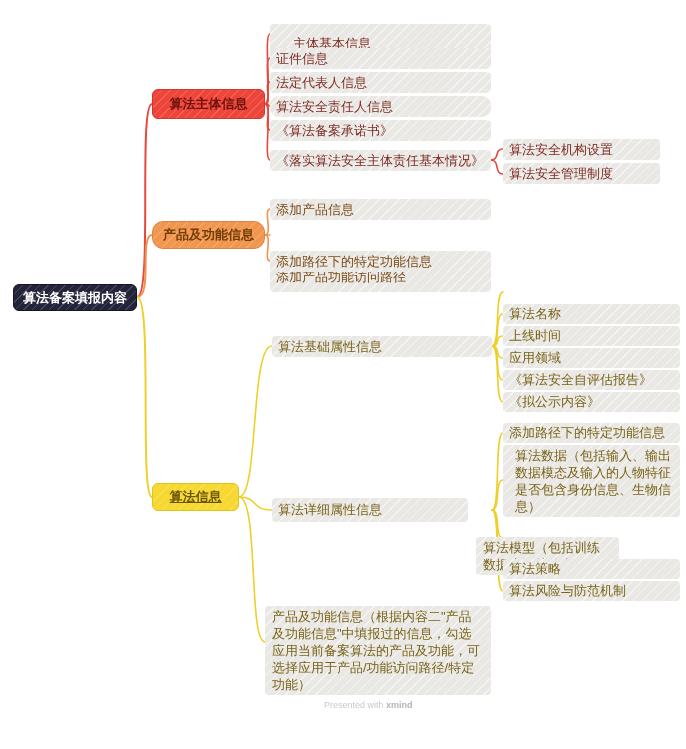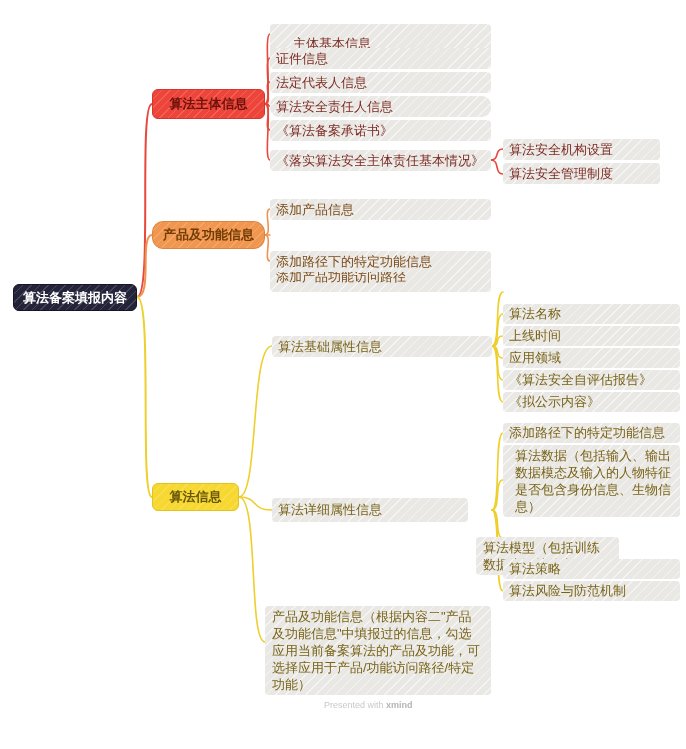--- a/index.html
+++ b/index.html
@@ -18,21 +18,21 @@
   .topic{
     border-radius:6px;
     font-size:13px;font-weight:bold;
     display:flex;align-items:center;justify-content:center;
     white-space:nowrap;
     background-image:repeating-linear-gradient(135deg,rgba(255,255,255,.16) 0 1px,transparent 1px 6px);
   }
   .topic.root-n{background-color:#23233a;color:#ffffff;border:1.5px solid #151526;}
   .topic.red-n{background-color:#ee453a;color:#6e130a;border:1.5px solid #d5362c;}
   .topic.orange-n{background-color:#f0964f;color:#713c05;border:1.5px solid #de8440;}
-  .topic.yellow-n{background-color:#f6d831;color:#6b570c;border:1.5px solid #e3c41d;}
+  .topic.yellow-n{background-color:#f6d831;color:#6b570c;border:1.5px solid #e3c41d;text-decoration:underline;}
 
   .leaf{
     background-color:#e9e8e5;
     background-image:repeating-linear-gradient(135deg,rgba(255,255,255,.55) 0 1px,transparent 1px 7px);
     border-radius:4px;
     font-size:13px;
     display:flex;align-items:center;
     padding:0 6px;white-space:nowrap;overflow:visible;
   }
   .leaf.multi{

